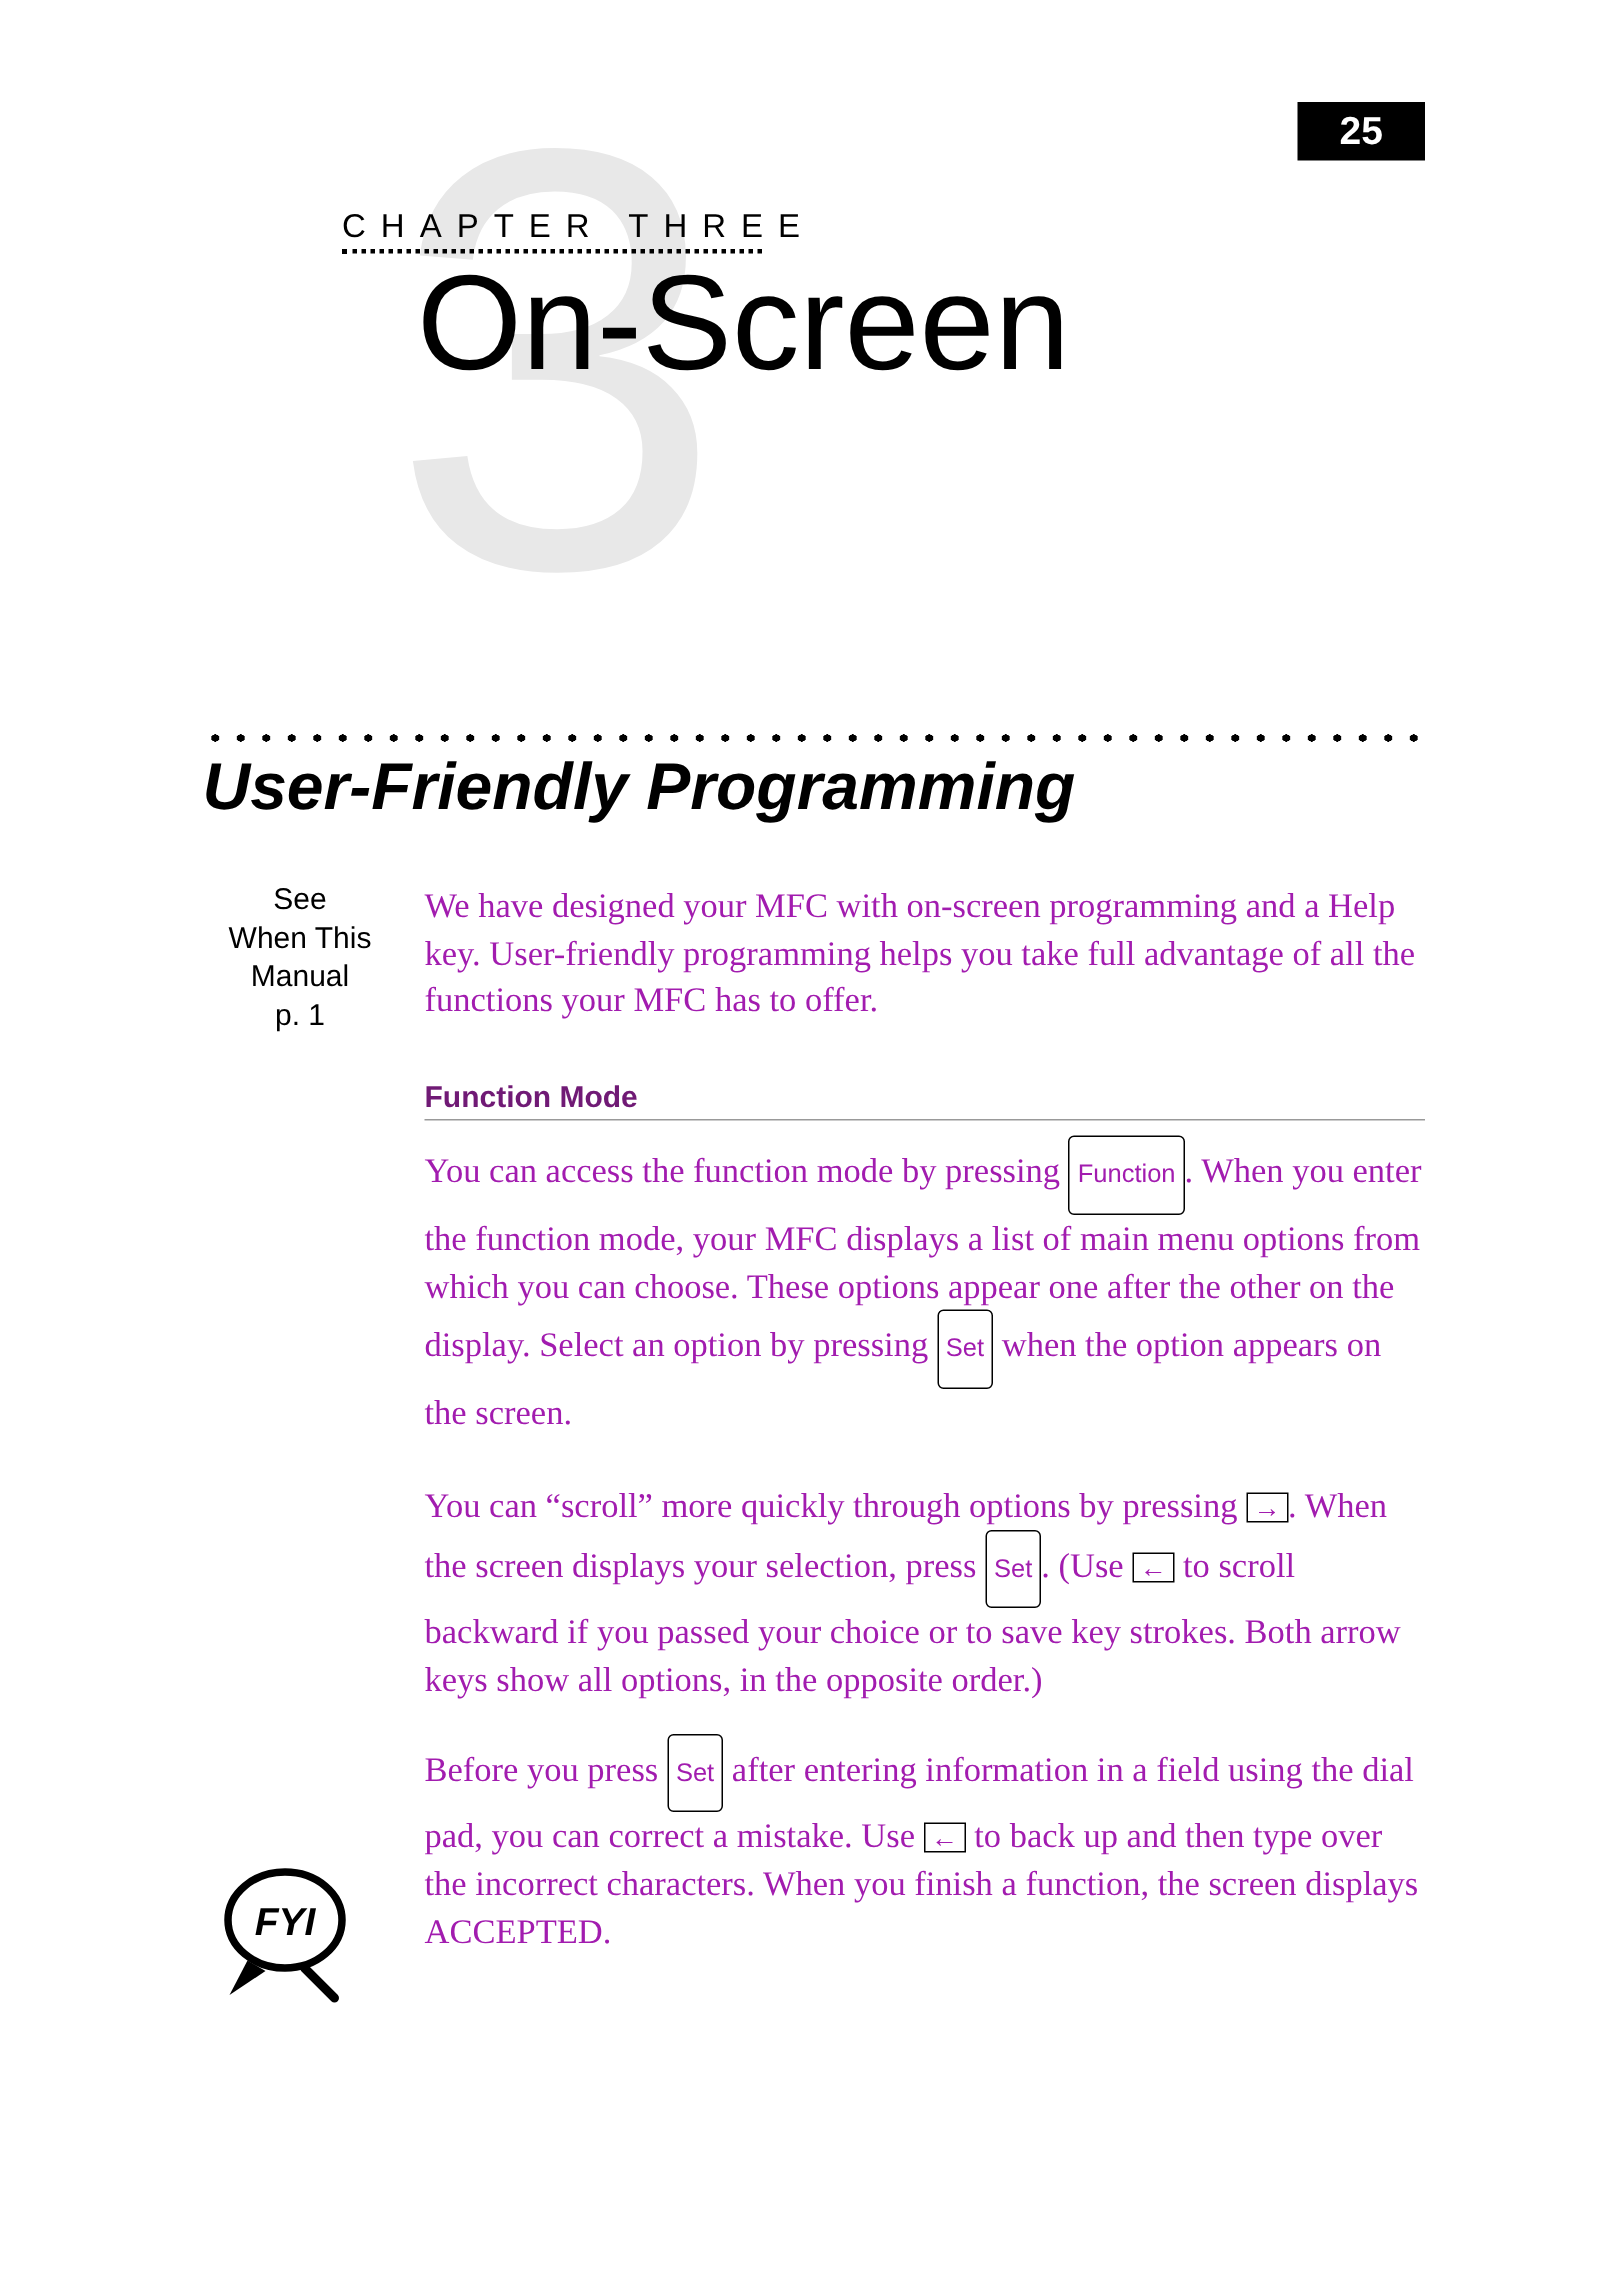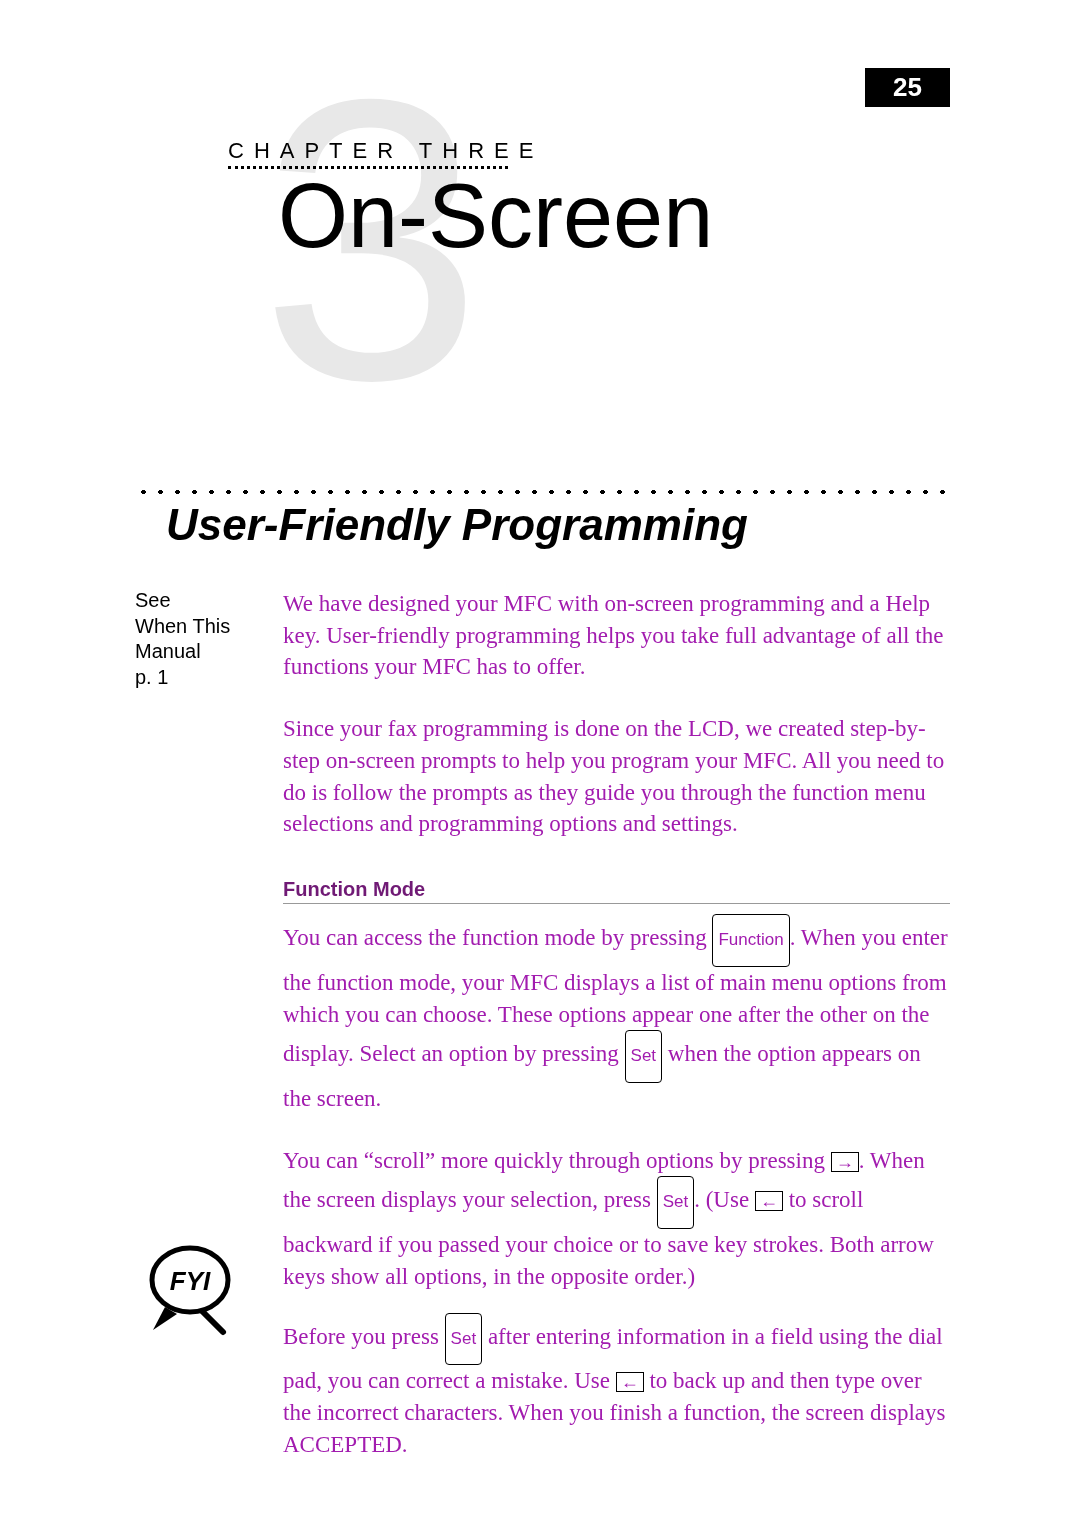--- a/index.html
+++ b/index.html
@@ -91,35 +91,34 @@
       background-repeat: repeat-x;
       margin-bottom: 4px;
     }
     
     .section-title {
       font-family: Arial, Helvetica, sans-serif;
       font-size: 44px;
       font-weight: bold;
       font-style: italic;
       color: #000;
-      margin-left: 31px;
     }
     
     .content-row {
       position: absolute;
       top: 588px;
       left: 135px;
       right: 130px;
       display: flex;
       z-index: 1;
     }
     
     .sidebar {
       width: 140px;
-      text-align: left;
+      text-align: center;
       font-family: Arial, Helvetica, sans-serif;
       font-size: 20px;
       line-height: 1.28;
       color: #000;
       padding-right: 10px;
     }
     
     .main-content {
       flex: 1;
       padding-left: 8px;
@@ -214,21 +213,20 @@
 <div class="content-row">
   <div class="sidebar">
     <div>See</div>
     <div>When This</div>
     <div>Manual</div>
     <div>p. 1</div>
   </div>
 
   <div class="main-content">
     <p class="body-text">We have designed your MFC with on-screen programming and a Help key. User-friendly programming helps you take full advantage of all the functions your MFC has to offer.</p>
-    <p class="body-text">Since your fax programming is done on the LCD, we created step-by-step on-screen prompts to help you program your MFC.  All you need to do is follow the prompts as they guide you through the function menu selections and programming options and settings.</p>
 
     <div class="subsection-title">Function Mode</div>
     <hr class="subsection-rule">
 
     <p class="body-text">
       <span>You can access the function mode by pressing </span><span class="key-box">Function</span><span>. When you enter the function mode, your MFC displays a list of main menu options from which you can choose. These options appear one after the other on the display. Select an option by pressing </span><span class="key-box">Set</span><span> when the option appears on the screen.</span>
     </p>
 
     <p class="body-text para-spacing">
       <span>You can “scroll” more quickly through options by pressing </span><span class="arrow-box">→</span><span>. When the screen displays your selection, press </span><span class="key-box">Set</span><span>. (Use </span><span class="arrow-box">←</span><span> to scroll backward if you passed your choice or to save key strokes. Both arrow keys show all options, in the opposite order.)</span>

